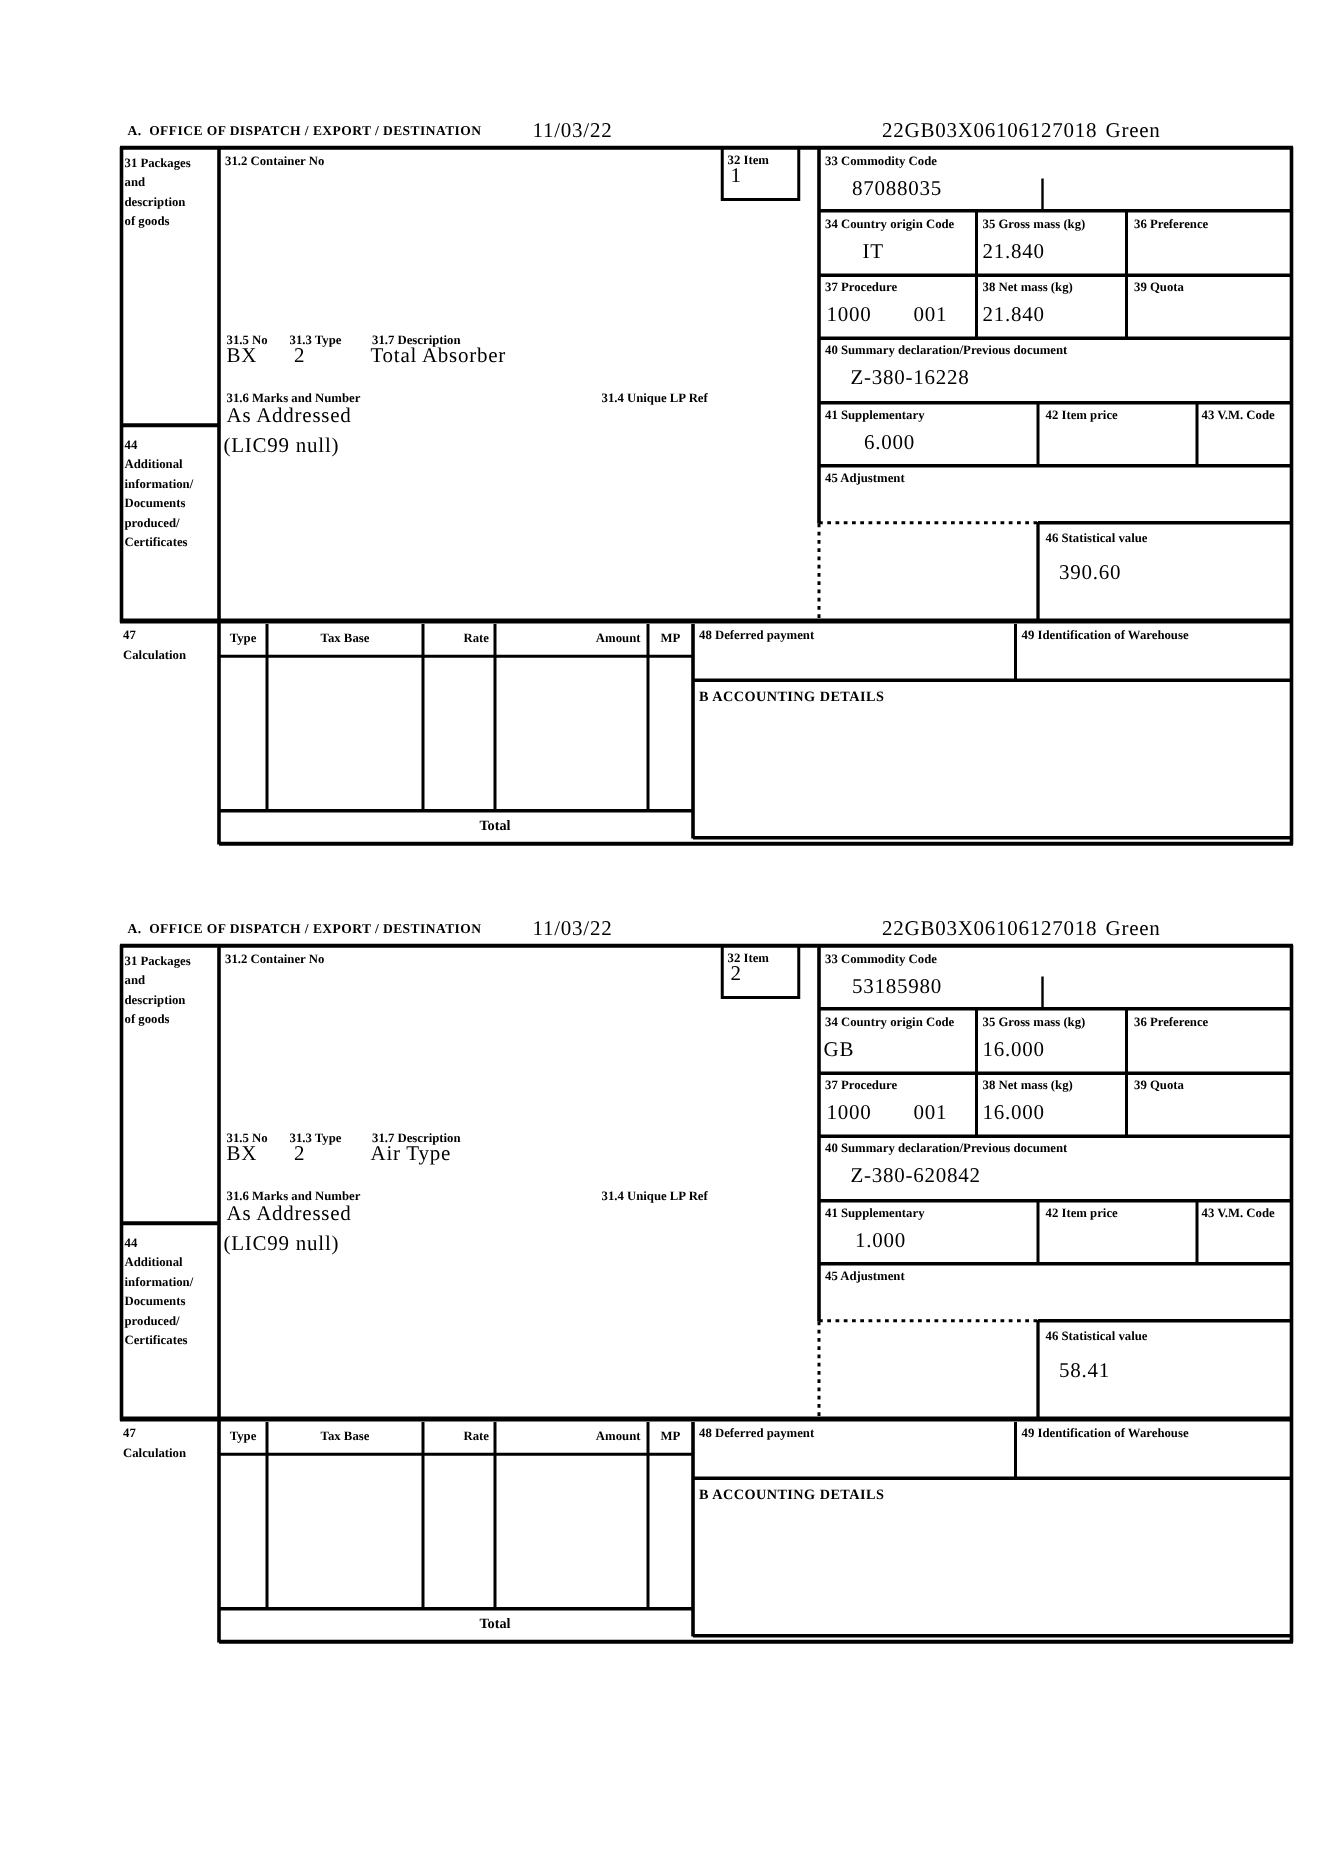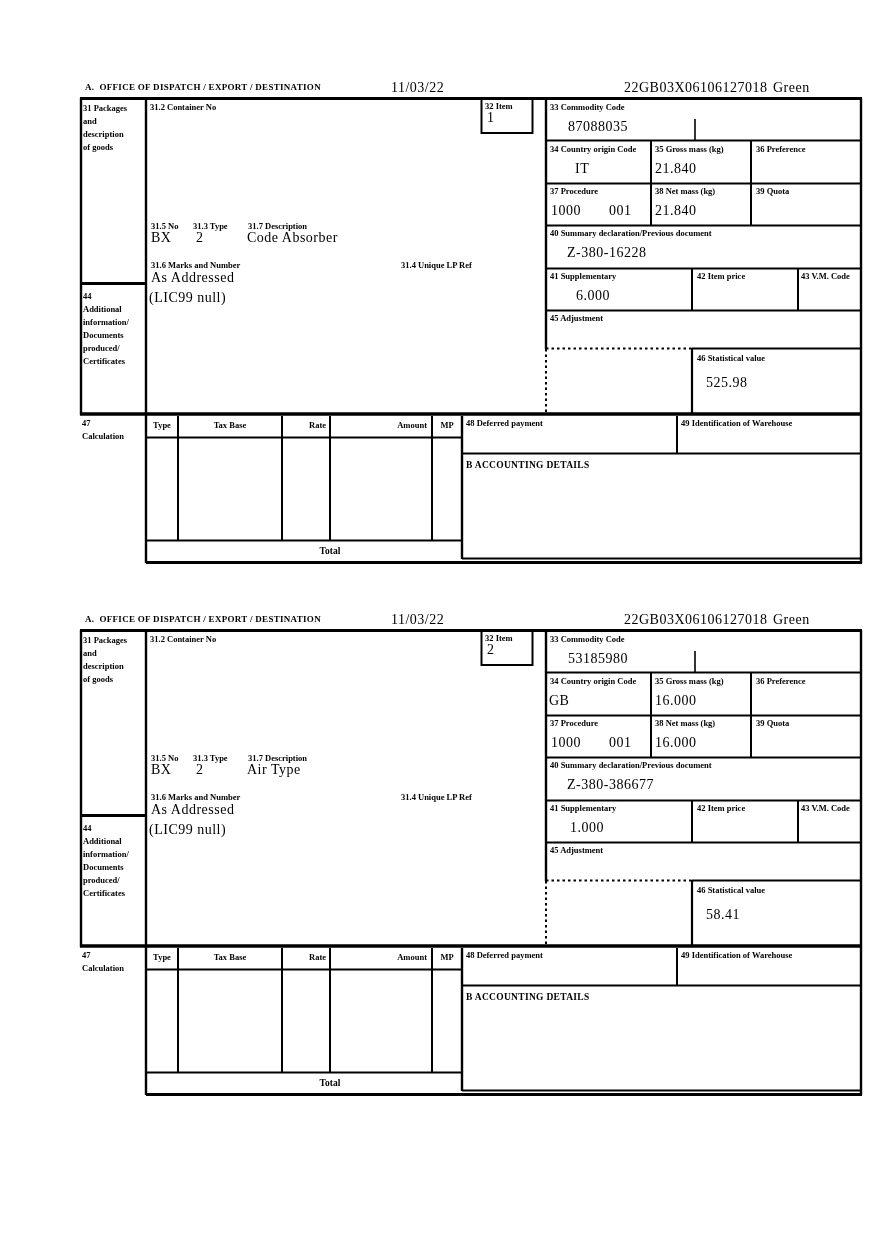--- a/index.html
+++ b/index.html
@@ -5,21 +5,21 @@
   html,body{margin:0;padding:0;background:#fff;}
   .page{position:relative;width:882px;height:1250px;background:#ffffff;overflow:hidden;
         font-family:"Liberation Serif",serif;color:#000;}
   .f{position:absolute;left:0;width:882px;height:484px;}
   .grid{position:absolute;left:0;top:0;}
   .grid path{stroke:#000;fill:none;}
   .t{position:absolute;white-space:pre;line-height:1;}
   .lb{font:bold 8.5px "Liberation Serif",serif;}
   .hd{font:bold 9px "Liberation Serif",serif;letter-spacing:.3px;}
   .vl{font:14px "Liberation Serif",serif;letter-spacing:.5px;}
-  .bg{font:14px "Liberation Serif",serif;letter-spacing:.5px;margin-left:36px;}
+  .bg{font:14px "Liberation Serif",serif;letter-spacing:.5px;}
   .ac{font:bold 9.5px "Liberation Serif",serif;letter-spacing:.3px;}
   .tt{font:bold 9.5px "Liberation Serif",serif;}
   .ctr{text-align:center;}
   .rt{text-align:right;}
 </style>
 </head>
 <body>
 
 <div class="page">
 
@@ -90,21 +90,21 @@
     <div class="t vl" style="left:609px;top:123px">001</div>
     <div class="t lb" style="left:655px;top:106px">38 Net mass (kg)</div>
     <div class="t vl" style="left:655px;top:123px">21.840</div>
     <div class="t lb" style="left:756px;top:106px">39 Quota</div>
 
     <div class="t lb" style="left:151px;top:141px">31.5 No</div>
     <div class="t lb" style="left:193px;top:141px">31.3 Type</div>
     <div class="t lb" style="left:248px;top:141px">31.7 Description</div>
     <div class="t vl" style="left:151px;top:150px">BX</div>
     <div class="t vl" style="left:196px;top:150px">2</div>
-    <div class="t vl" style="left:247px;top:150px">Code Absorber</div>
+    <div class="t vl" style="left:247px;top:150px">Total Absorber</div>
 
     <div class="t lb" style="left:151px;top:180px">31.6 Marks and Number</div>
     <div class="t lb" style="left:401px;top:180px">31.4 Unique LP Ref</div>
     <div class="t vl" style="left:151px;top:190px">As Addressed</div>
 
     <div class="t lb" style="left:550px;top:148px">40 Summary declaration/Previous document</div>
     <div class="t vl" style="left:567px;top:165px">Z-380-16228</div>
 
     <div class="t lb" style="left:550px;top:191px">41 Supplementary</div>
     <div class="t vl" style="left:576px;top:208px">6.000</div>
@@ -114,21 +114,21 @@
     <div class="t lb" style="left:83px;top:211px">44</div>
     <div class="t lb" style="left:83px;top:224px">Additional</div>
     <div class="t lb" style="left:83px;top:237px">information/</div>
     <div class="t lb" style="left:83px;top:250px">Documents</div>
     <div class="t lb" style="left:83px;top:263px">produced/</div>
     <div class="t lb" style="left:83px;top:276px">Certificates</div>
     <div class="t vl" style="left:149px;top:210px">(LIC99 null)</div>
 
     <div class="t lb" style="left:550px;top:233px">45 Adjustment</div>
     <div class="t lb" style="left:697px;top:273px">46 Statistical value</div>
-    <div class="t vl" style="left:706px;top:295px">525.98</div>
+    <div class="t vl" style="left:706px;top:295px">390.60</div>
 
     <div class="t lb" style="left:82px;top:338px">47</div>
     <div class="t lb" style="left:82px;top:351px">Calculation</div>
     <div class="t lb ctr" style="left:146px;top:340px;width:32px">Type</div>
     <div class="t lb ctr" style="left:178px;top:340px;width:104px">Tax Base</div>
     <div class="t lb rt" style="left:282px;top:340px;width:44px">Rate</div>
     <div class="t lb rt" style="left:330px;top:340px;width:97px">Amount</div>
     <div class="t lb ctr" style="left:432px;top:340px;width:30px">MP</div>
 
     <div class="t lb" style="left:466px;top:338px">48 Deferred payment</div>
@@ -211,21 +211,21 @@
     <div class="t lb" style="left:248px;top:141px">31.7 Description</div>
     <div class="t vl" style="left:151px;top:150px">BX</div>
     <div class="t vl" style="left:196px;top:150px">2</div>
     <div class="t vl" style="left:247px;top:150px">Air Type</div>
 
     <div class="t lb" style="left:151px;top:180px">31.6 Marks and Number</div>
     <div class="t lb" style="left:401px;top:180px">31.4 Unique LP Ref</div>
     <div class="t vl" style="left:151px;top:190px">As Addressed</div>
 
     <div class="t lb" style="left:550px;top:148px">40 Summary declaration/Previous document</div>
-    <div class="t vl" style="left:567px;top:165px">Z-380-386677</div>
+    <div class="t vl" style="left:567px;top:165px">Z-380-620842</div>
 
     <div class="t lb" style="left:550px;top:191px">41 Supplementary</div>
     <div class="t vl" style="left:570px;top:208px">1.000</div>
     <div class="t lb" style="left:697px;top:191px">42 Item price</div>
     <div class="t lb" style="left:801px;top:191px">43 V.M. Code</div>
 
     <div class="t lb" style="left:83px;top:211px">44</div>
     <div class="t lb" style="left:83px;top:224px">Additional</div>
     <div class="t lb" style="left:83px;top:237px">information/</div>
     <div class="t lb" style="left:83px;top:250px">Documents</div>

